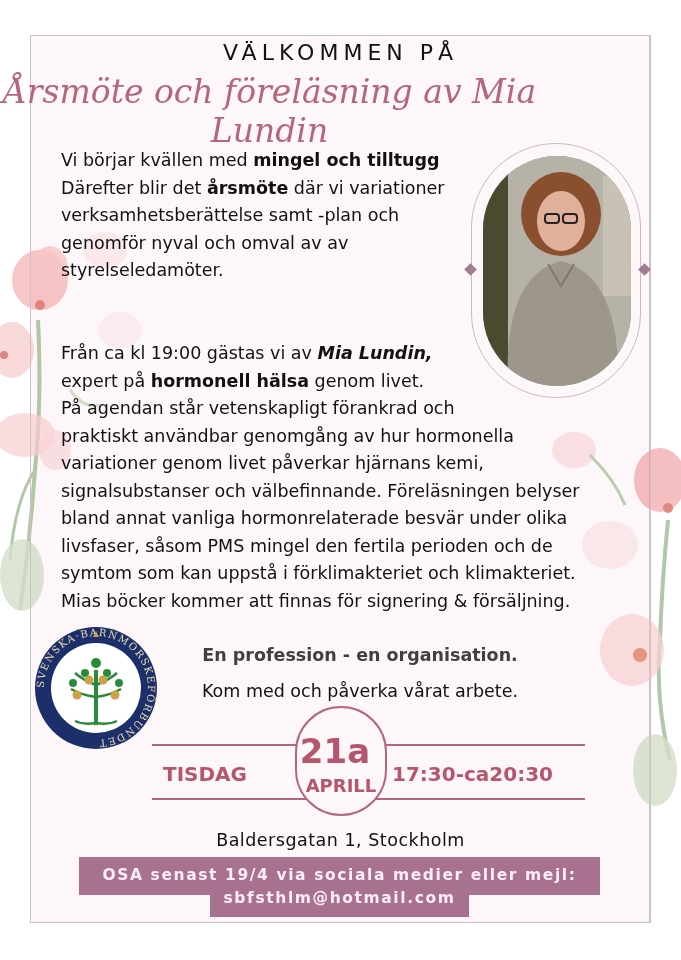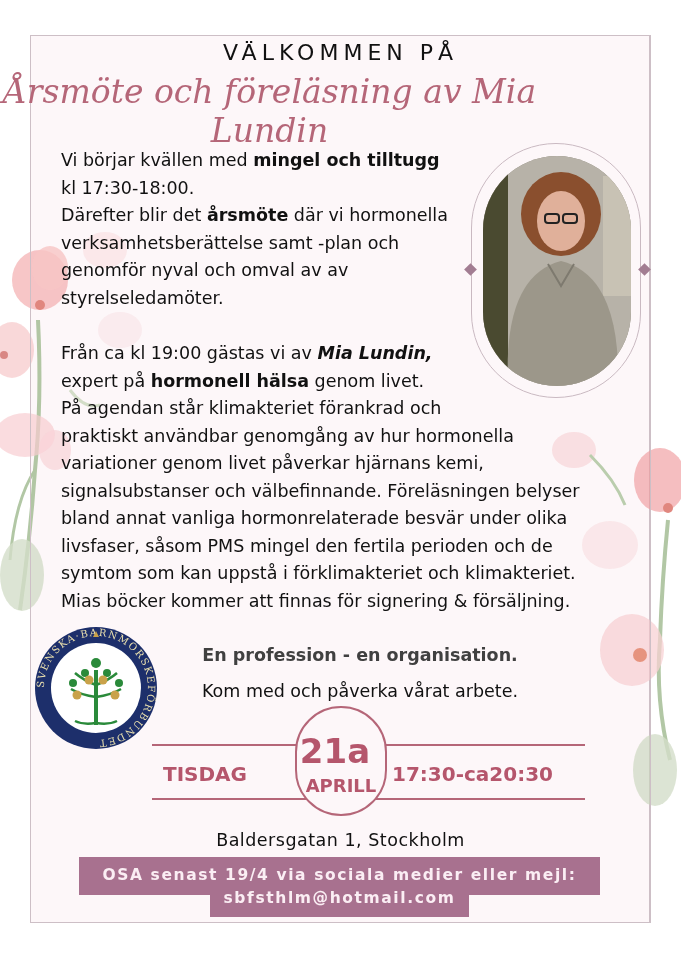--- a/index.html
+++ b/index.html
@@ -129,22 +129,21 @@
 
   <line x1="30.5" y1="35" x2="30.5" y2="923" stroke="#cdbfc6" stroke-width="1"></line>
   <line x1="650.5" y1="35" x2="650.5" y2="923" stroke="#cdbfc6" stroke-width="1"></line>
 </svg>
 
 <div class="welcome">VÄLKOMMEN PÅ</div>
 <div class="script-title">Årsmöte och föreläsning av Mia Lundin</div>
 
 <div class="body-text p1">
   <div><span>Vi börjar kvällen med </span><b>mingel och tilltugg</b></div>
-  <div>kl 17:30-18:00.</div>
-  <div><span>Därefter blir det </span><b>årsmöte</b><span> där vi hormonella</span></div>
+  <div><span>Därefter blir det </span><b>årsmöte</b><span> där vi variationer</span></div>
   <div>verksamhetsberättelse samt -plan och</div>
   <div>genomför nyval och omval av av</div>
   <div>styrelseledamöter.</div>
 </div>
 
 <div class="portrait-frame"></div>
 <div class="diamond" style="left:466px; top:265px;"></div>
 <div class="diamond" style="left:640px; top:265px;"></div>
 <div class="portrait">
   <svg width="148" height="230" viewBox="0 0 148 230">
@@ -156,21 +155,21 @@
     <rect x="62" y="58" width="14" height="9" rx="3" fill="none" stroke="#222" stroke-width="2"></rect>
     <rect x="80" y="58" width="14" height="9" rx="3" fill="none" stroke="#222" stroke-width="2"></rect>
     <path d="M25 230 Q20 120 78 105 Q138 120 135 230 Z" fill="#9c978a"></path>
     <path d="M65 108 L78 130 L91 108" fill="none" stroke="#7e7a6f" stroke-width="2"></path>
   </svg>
 </div>
 
 <div class="body-text p2">
   <div><span>Från ca kl 19:00 gästas vi av </span><b><i>Mia Lundin,</i></b></div>
   <div><span>expert på </span><b>hormonell hälsa</b><span> genom livet.</span></div>
-  <div class="nowrap">På agendan står klimakteriet förankrad och</div>
+  <div class="nowrap">På agendan står vetenskapligt förankrad och</div>
   <div class="nowrap">praktiskt användbar genomgång av hur hormonella</div>
   <div class="nowrap">variationer genom livet påverkar hjärnans kemi,</div>
   <div class="nowrap">signalsubstanser och välbefinnande. Föreläsningen belyser</div>
   <div class="nowrap">bland annat vanliga hormonrelaterade besvär under olika</div>
   <div class="nowrap">livsfaser, såsom PMS mingel den fertila perioden och de</div>
   <div class="nowrap">symtom som kan uppstå i förklimakteriet och klimakteriet.</div>
   <div class="nowrap">Mias böcker kommer att finnas för signering &amp; försäljning.</div>
 </div>
 
 <svg class="logo" viewBox="0 0 126 126">

